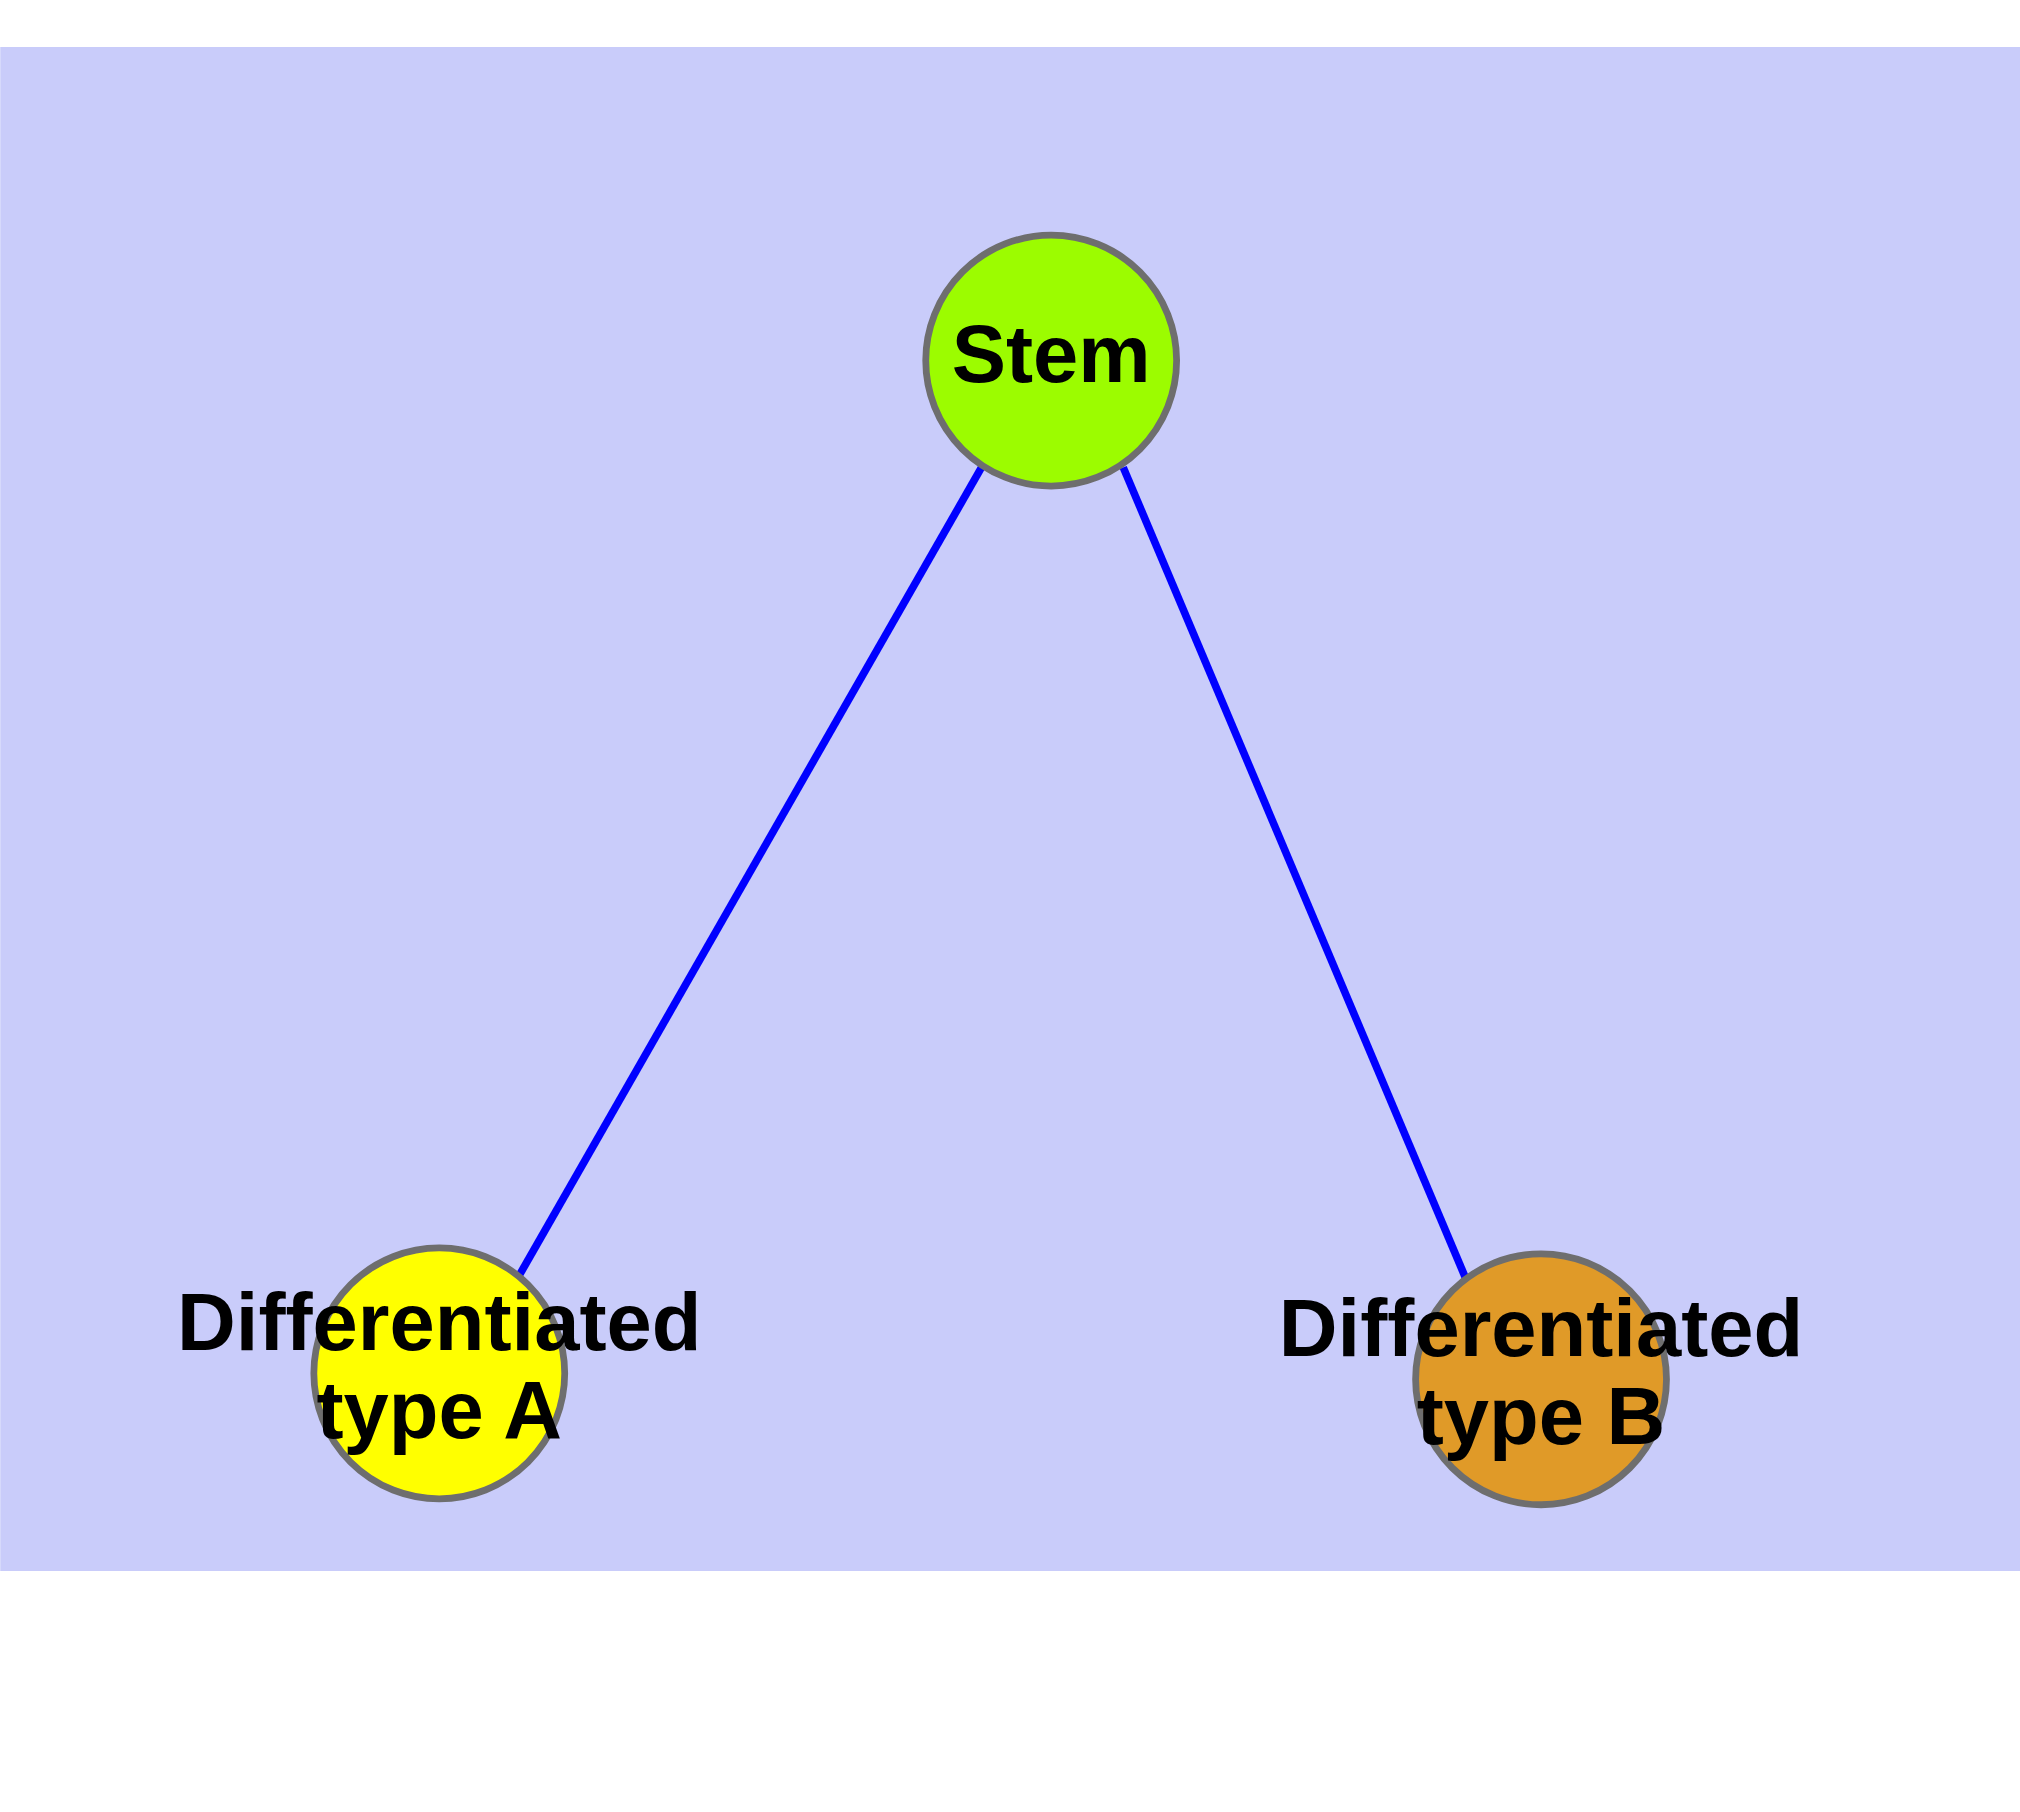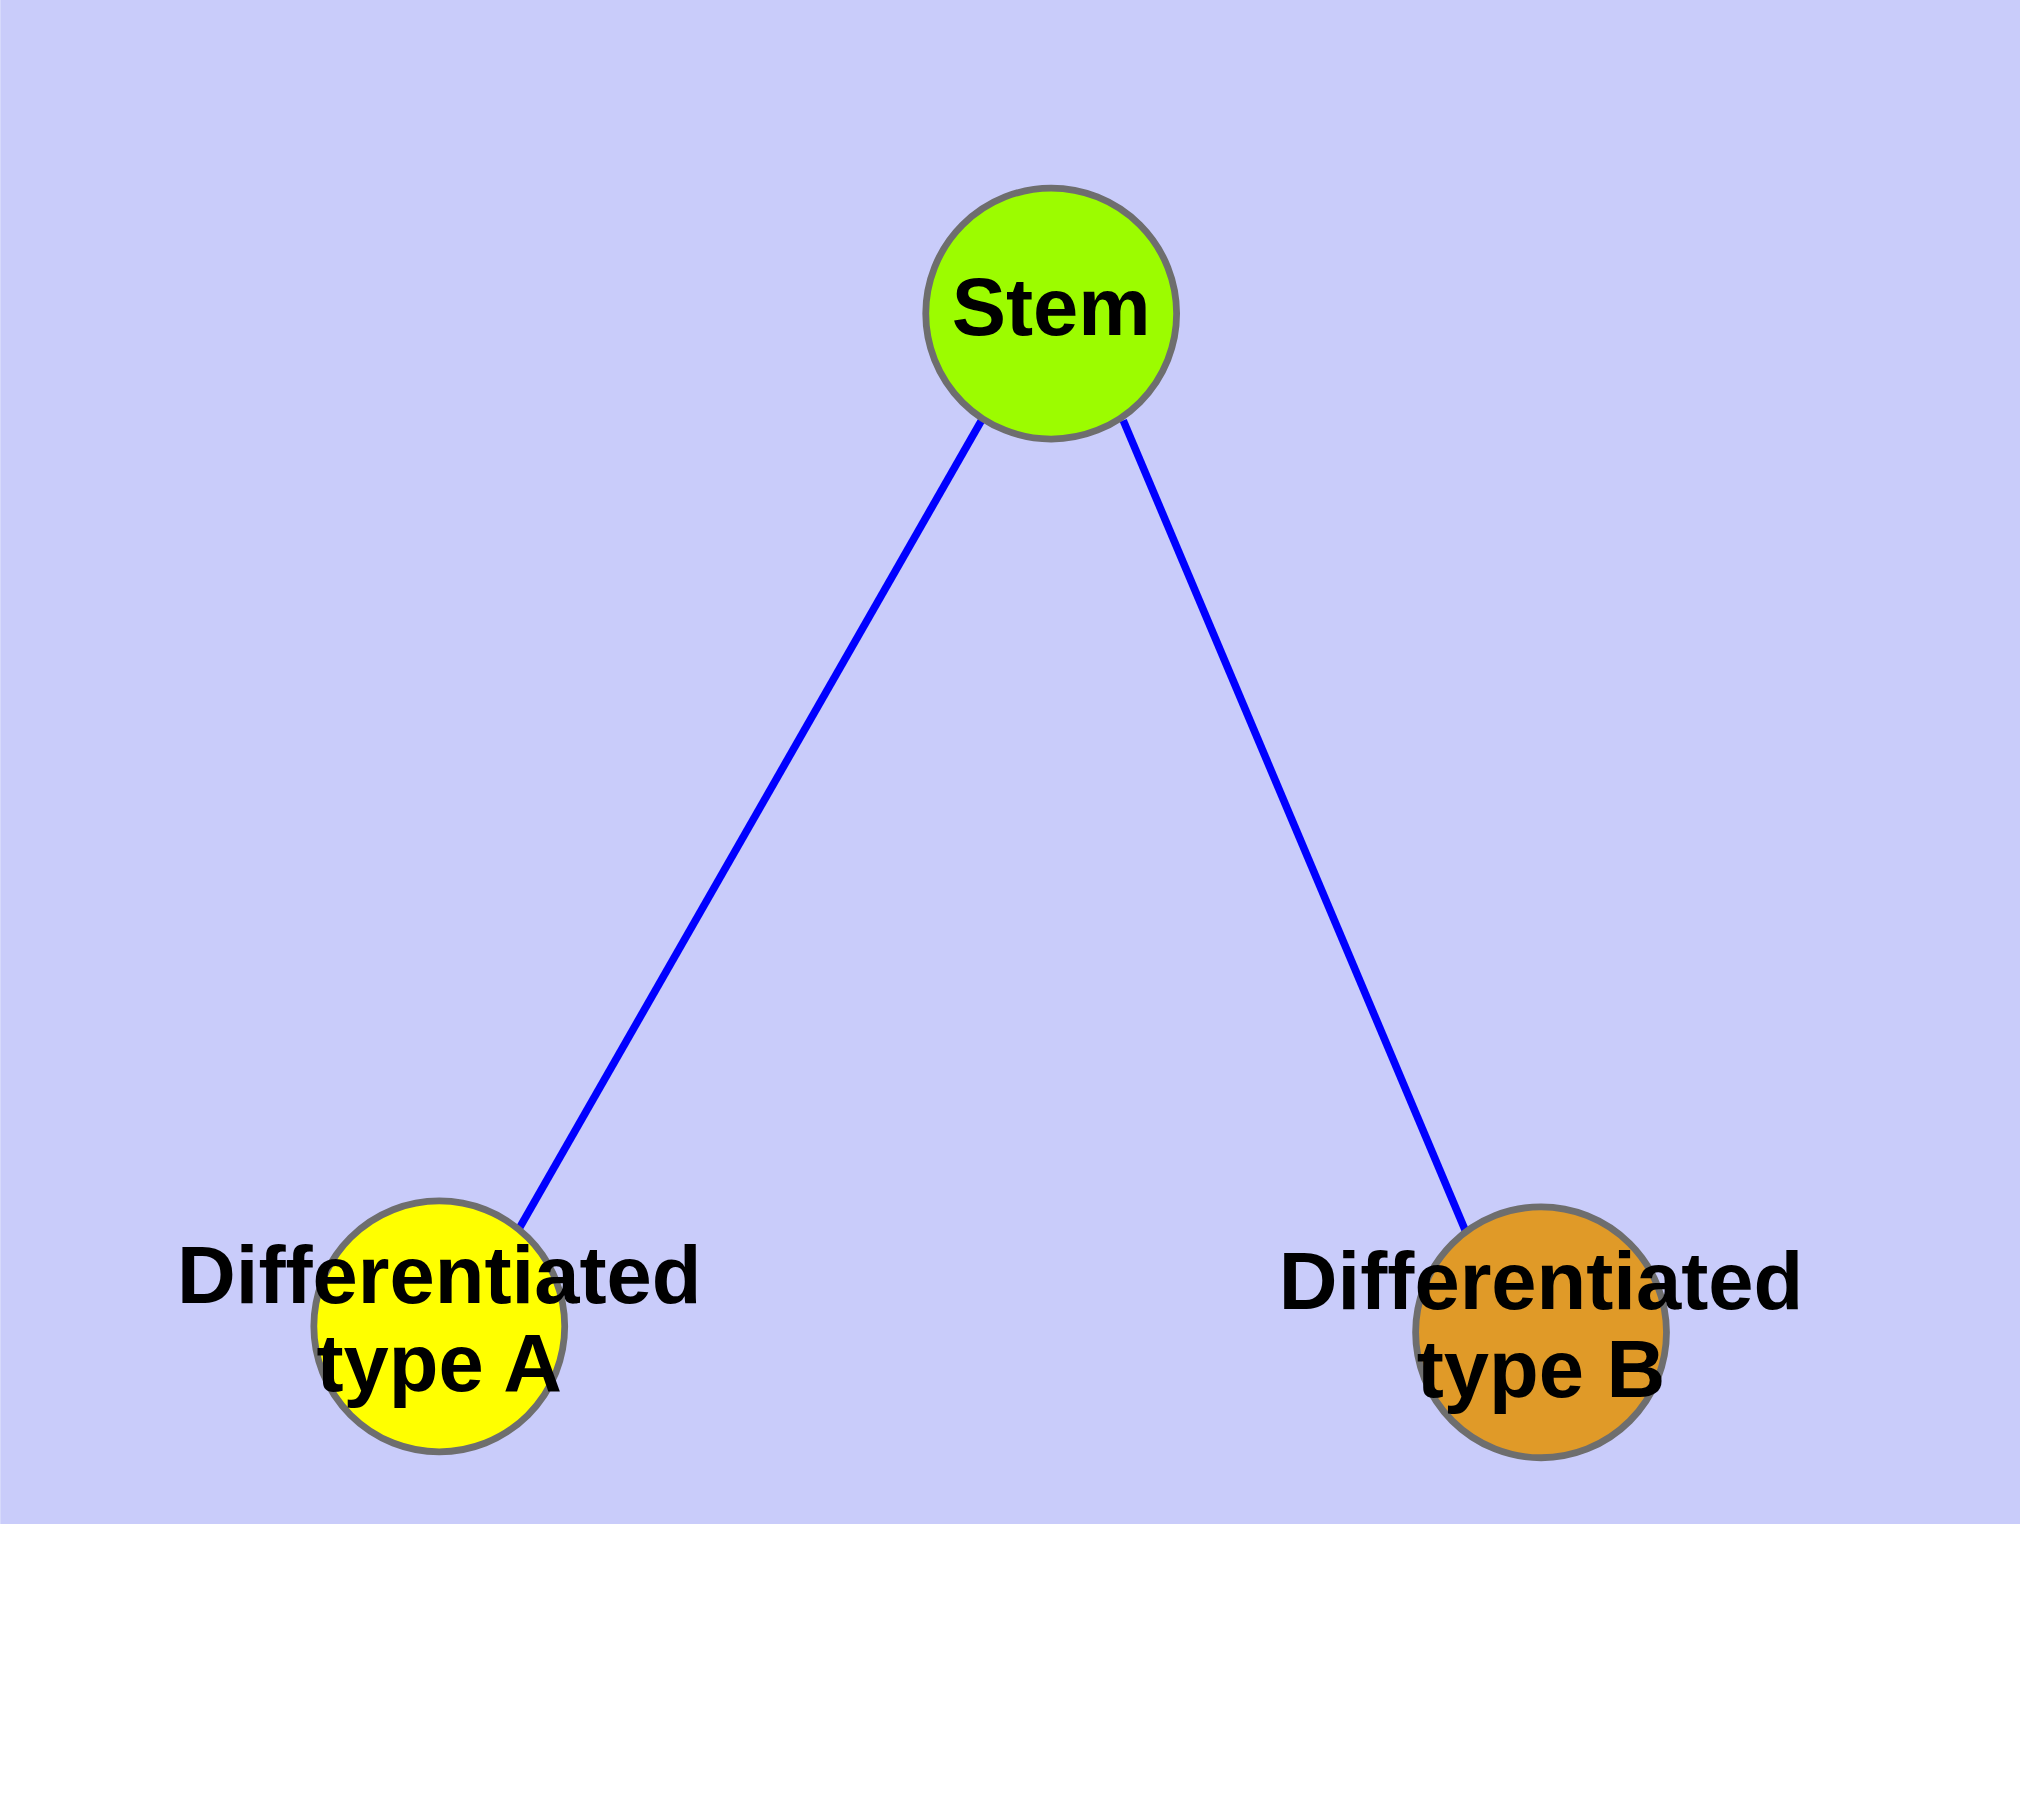--- a/index.html
+++ b/index.html
@@ -26,21 +26,21 @@
     font-weight: bold;
     fill: #000000;
     text-anchor: middle;
     dominant-baseline: middle;
     paint-order: normal;
   }
 </style>
 </head>
 <body>
 
-<div id="stage" style="width: 2021px; height: 1524px;">
+<div id="stage" style="width: 2021px; height: 1524px; margin-top: 47px;">
   <svg id="graph-svg" viewBox="0 0 2384 2138" xmlns="http://www.w3.org/2000/svg">
 
     <rect id="bg-rect" x="0" y="0" width="2384" height="2138" fill="#C9CCFA"></rect>
 
     <g id="edges-layer">
       <line id="edge-0" x1="1159" y1="494" x2="612" y2="1450" stroke="#0000FF" stroke-width="9" stroke-linecap="butt"></line>
       <line id="edge-1" x1="1325" y1="496" x2="1730" y2="1455" stroke="#0000FF" stroke-width="9" stroke-linecap="butt"></line>
     </g>
 
     <g id="nodes-layer">

